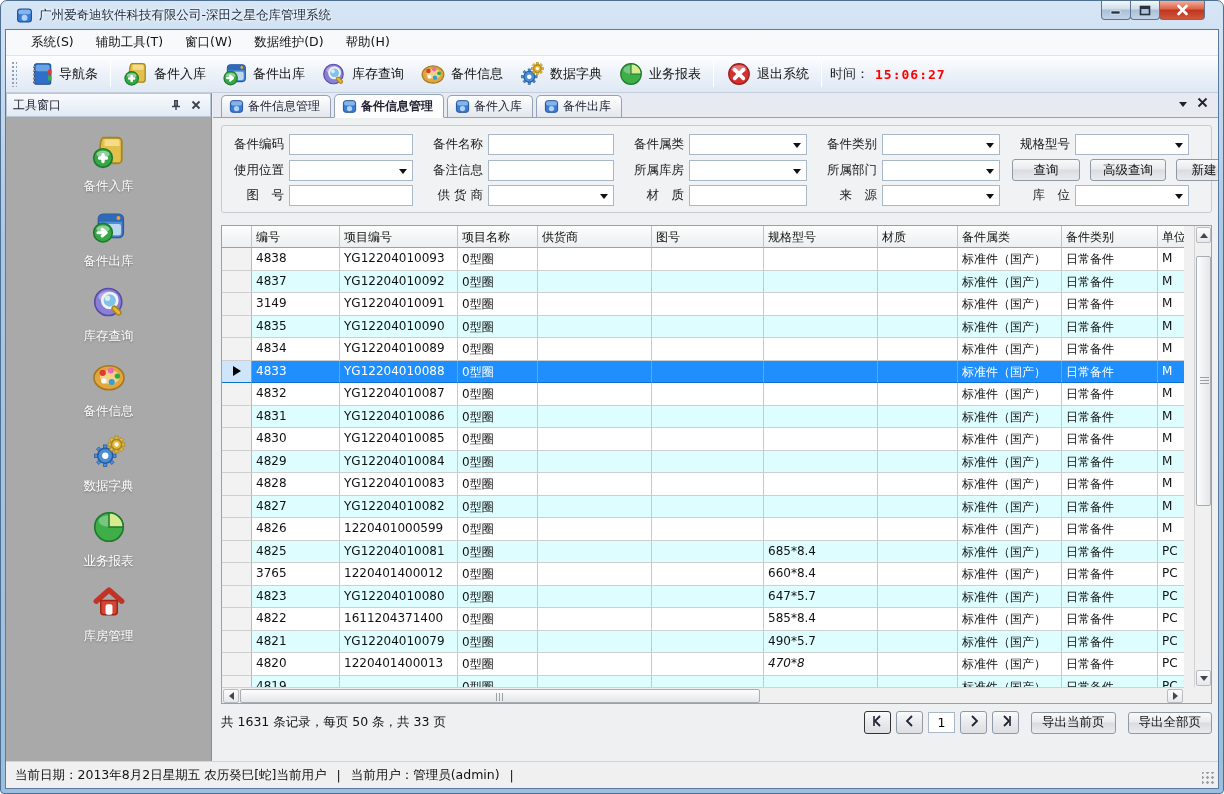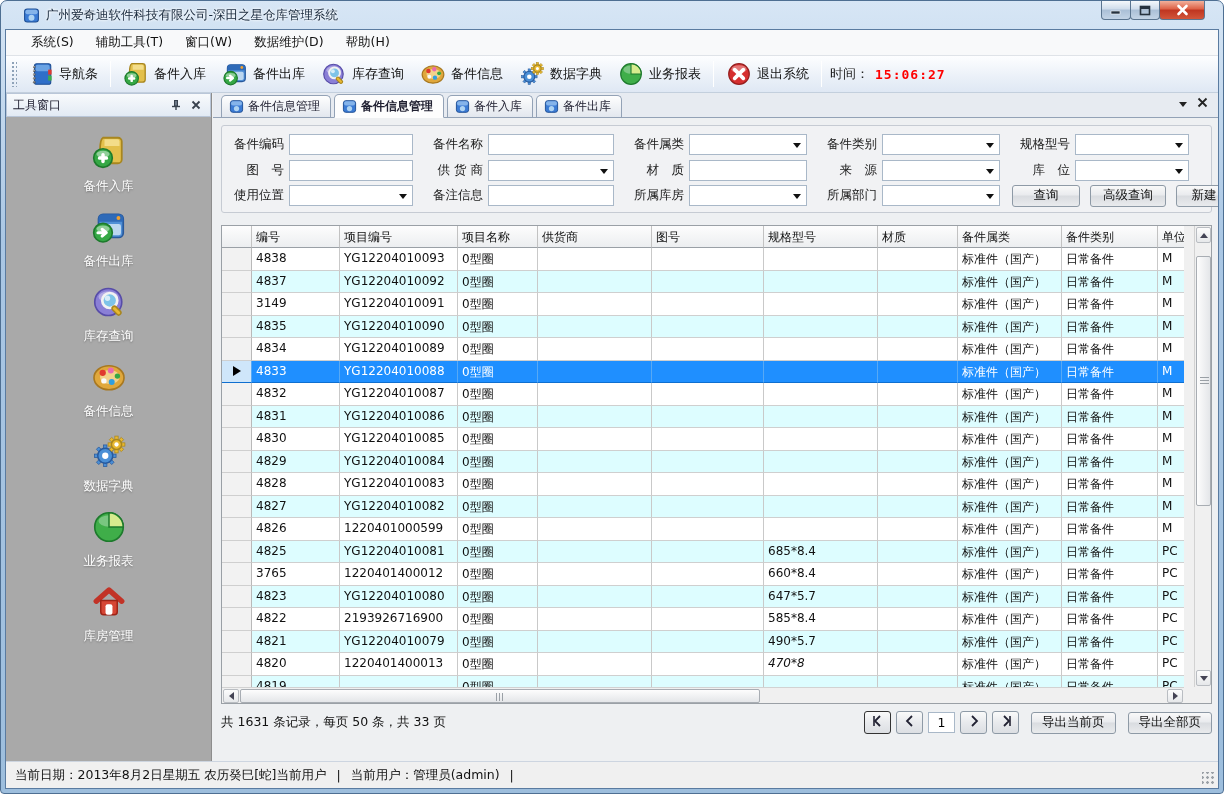--- a/index.html
+++ b/index.html
@@ -1,21 +1,21 @@
 <!DOCTYPE html>
 <html><head>
 <meta charset="utf-8">
 <style>
   html,body{margin:0;padding:0;width:1224px;height:794px;overflow:hidden;
     font-family:"DejaVu Sans","Liberation Sans",sans-serif;font-size:12px;color:#111;}
   *{box-sizing:border-box;}
   
   .window{position:absolute;inset:0;border:1px solid #4e6f92;border-radius:7px 7px 4px 4px;
     background:linear-gradient(#d7e6f5,#aac7e4 30%,#9dbedd);}
-  .titlebar{position:absolute;left:0;top:0;right:0;height:28px;display:flex;align-items:center;padding-left:22px;}
+  .titlebar{position:absolute;left:0;top:0;right:0;height:28px;display:flex;align-items:center;padding-left:15px;}
   .title-icon{width:17px;height:17px;margin-right:6px;}
   .title-text{font-size:12.5px;color:#15263a;text-shadow:0 0 3px #fff,0 0 3px #fff;}
   .winbtns{position:absolute;right:18px;top:0;display:flex;}
   .winbtn{width:30px;height:19px;border:1px solid #5a748f;border-top:none;display:flex;align-items:center;justify-content:center;
     background:linear-gradient(#f4f8fb,#cfdceb 45%,#aabfd6 50%,#c3d4e6);border-radius:0 0 4px 4px;margin-left:-1px;}
   .winbtn.close{width:46px;background:linear-gradient(#f2b5a0,#e06a4d 45%,#c23categ 0,#c83a22 50%,#d96a50);background:linear-gradient(#f0ad98,#dd5f41 45%,#c0341d 50%,#d55));}
   .winbtn.close{background:linear-gradient(#efa retained);}
   
   .winbtn.close{width:46px;background:linear-gradient(#f1b19c,#e0644706 0) ;}
   .winbtn.close{background:linear-gradient(#f1b19c 0%,#dd6045 45%,#bf3520 50%,#d2553a 100%);}
@@ -454,46 +454,46 @@
               <span class="s-label">备件名称</span>
               <span class="s-field" style="width: 126px; margin-right: 12px;"><input style=""></span>
               <span class="s-label">备件属类</span>
               <span class="s-field dd" style="width: 118px; margin-right: 12px;"></span>
               <span class="s-label">备件类别</span>
               <span class="s-field dd" style="width: 118px; margin-right: 12px;"></span>
               <span class="s-label">规格型号</span>
               <span class="s-field dd" style="width: 114px; margin-right: 12px;"></span>
             </div>
             <div class="s-row">
-              <span class="s-label">图　号</span>
-              <span class="s-field" style="width: 124px; margin-right: 12px;"><input style=""></span>
-              <span class="s-label">供 货 商</span>
-              <span class="s-field dd" style="width: 126px; margin-right: 12px;"></span>
-              <span class="s-label">材　质</span>
-              <span class="s-field" style="width: 118px; margin-right: 12px;"><input style=""></span>
-              <span class="s-label">来　源</span>
-              <span class="s-field dd" style="width: 118px; margin-right: 12px;"></span>
-              <span class="s-label">库　位</span>
-              <span class="s-field dd" style="width: 114px; margin-right: 12px;"></span>
-            </div>
-            <div class="s-row">
               <span class="s-label">使用位置</span>
               <span class="s-field dd" style="width: 124px; margin-right: 12px;"></span>
               <span class="s-label">备注信息</span>
               <span class="s-field" style="width: 126px; margin-right: 12px;"><input style=""></span>
               <span class="s-label">所属库房</span>
               <span class="s-field dd" style="width: 118px; margin-right: 12px;"></span>
               <span class="s-label">所属部门</span>
               <span class="s-field dd" style="width: 118px; margin-right: 12px;"></span>
               <span class="s-btns">
                 <button class="btn" style="width: 68px;">查询</button>
                 <button class="btn" style="width: 76px;">高级查询</button>
                 <button class="btn" style="width: 56px;">新建</button>
               </span>
             </div>
+            <div class="s-row">
+              <span class="s-label">图　号</span>
+              <span class="s-field" style="width: 124px; margin-right: 12px;"><input style=""></span>
+              <span class="s-label">供 货 商</span>
+              <span class="s-field dd" style="width: 126px; margin-right: 12px;"></span>
+              <span class="s-label">材　质</span>
+              <span class="s-field" style="width: 118px; margin-right: 12px;"><input style=""></span>
+              <span class="s-label">来　源</span>
+              <span class="s-field dd" style="width: 118px; margin-right: 12px;"></span>
+              <span class="s-label">库　位</span>
+              <span class="s-field dd" style="width: 114px; margin-right: 12px;"></span>
+            </div>
           </div>
 
         <div class="grid">
           <div class="grid-main" id="grid-main">
               <div class="g-row g-hrow">
                 <div class="g-cell g-sel" style="width: 30px;"></div>
                 <div class="g-cell" style="width: 88px;">编号</div>
                 <div class="g-cell" style="width: 118px;">项目编号</div>
                 <div class="g-cell" style="width: 80px;">项目名称</div>
                 <div class="g-cell" style="width: 114px;">供货商</div>
@@ -710,21 +710,21 @@
                 <div class="g-cell" style="width: 112px;"></div>
                 <div class="g-cell" style="width: 114px;">647*5.7</div>
                 <div class="g-cell" style="width: 80px;"></div>
                 <div class="g-cell" style="width: 104px;">标准件（国产）</div>
                 <div class="g-cell" style="width: 96px;">日常备件</div>
                 <div class="g-cell" style="width: 40px;">PC</div>
               </div>
               <div class="g-row">
                 <div class="g-cell g-sel" style="width: 30px;"></div>
                 <div class="g-cell" style="width: 88px;">4822</div>
-                <div class="g-cell" style="width: 118px;">2193926716900</div>
+                <div class="g-cell" style="width: 118px;">1611204371400</div>
                 <div class="g-cell" style="width: 80px;">0型圈</div>
                 <div class="g-cell" style="width: 114px;"></div>
                 <div class="g-cell" style="width: 112px;"></div>
                 <div class="g-cell" style="width: 114px;">585*8.4</div>
                 <div class="g-cell" style="width: 80px;"></div>
                 <div class="g-cell" style="width: 104px;">标准件（国产）</div>
                 <div class="g-cell" style="width: 96px;">日常备件</div>
                 <div class="g-cell" style="width: 40px;">PC</div>
               </div>
               <div class="g-row cyan">

